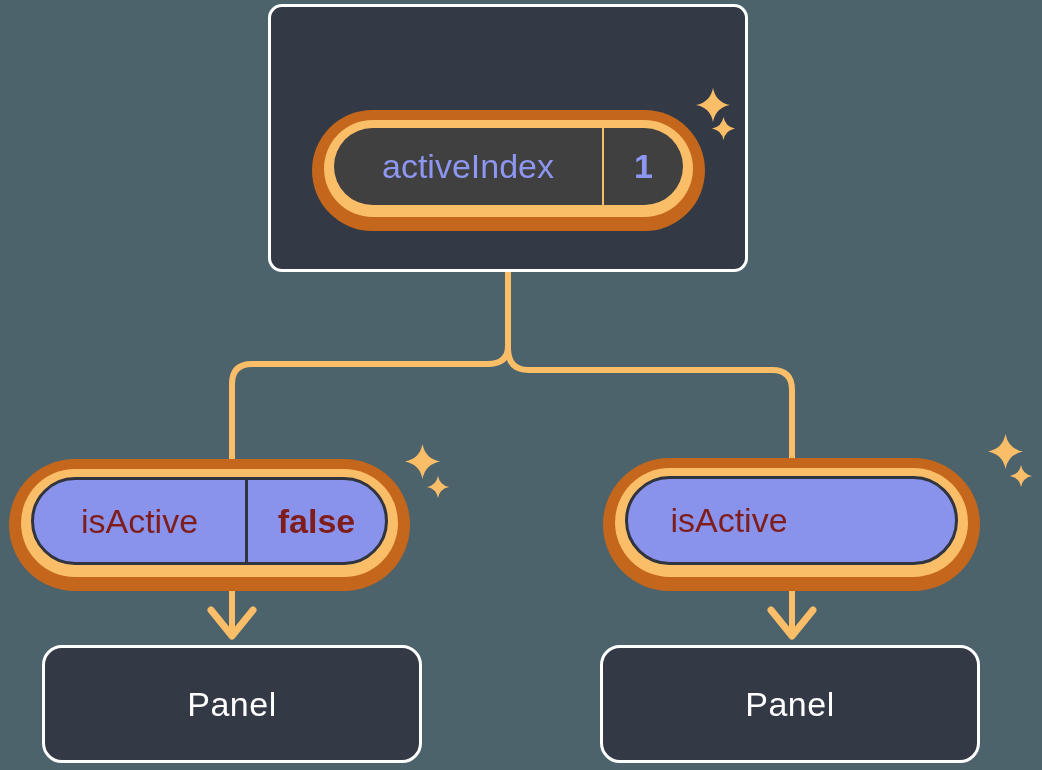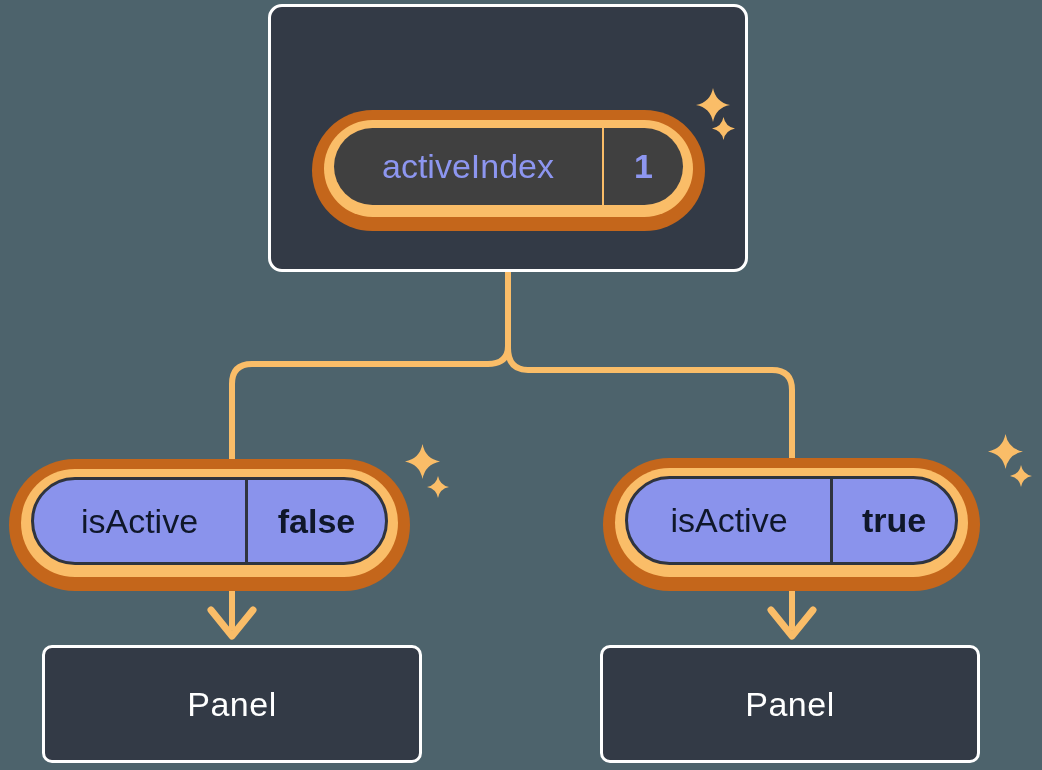--- a/index.html
+++ b/index.html
@@ -16,42 +16,42 @@
     position:absolute; box-sizing:border-box; z-index:2;
     background:#333A46; border:3px solid #FFFFFF; border-radius:14px;
   }
   .node-title{
     position:absolute; left:0; right:0; text-align:center;
     color:#FFFFFF; font-size:34px; font-weight:500; letter-spacing:.5px;
   }
   .panel-node{
     display:flex; align-items:center; justify-content:center;
     color:#FFFFFF; font-size:34px; font-weight:500; letter-spacing:.5px;
-    border-radius:10px;
+    border-radius:20px;
   }
 
   
   .pill{
     position:absolute; box-sizing:border-box; z-index:3;
     display:flex; align-items:stretch; border-radius:999px;
     box-shadow: 0 2px 0 10px #FABD68, 0 4px 0 22px #C4661B;
     font-size:34px;
   }
   .pill .lbl{
     flex:1; display:flex; align-items:center; justify-content:center;
   }
   .pill .val{
     display:flex; align-items:center; justify-content:center; font-weight:700;
   }
   .state-pill{
     background:#404040; color:#8D96F0;
   }
   .state-pill .val{ border-left:2px solid #FABD68; }
   .prop-pill{
-    background:#8A93EC; color:#0f172a; border:3px solid #2F343E;
+    background:#8A93EC; color:#7f1d1d; border:3px solid #2F343E;
   }
   .prop-pill .val{ border-left:3px solid #2F343E; }
 
   .sparkle{ position:absolute; z-index:4; }
 </style>
 </head>
 <body>
 
 <div class="stage">
 
@@ -83,21 +83,20 @@
   </div>
   <svg class="sparkle" style="left:405px; top:444px;" width="35" height="35" viewBox="0 0 100 100">
     <path d="M50 0 Q58 42 100 50 Q58 58 50 100 Q42 58 0 50 Q42 42 50 0 Z" fill="#FABD68"></path>
   </svg>
   <svg class="sparkle" style="left:427px; top:476px;" width="22" height="22" viewBox="0 0 100 100">
     <path d="M50 0 Q58 42 100 50 Q58 58 50 100 Q42 58 0 50 Q42 42 50 0 Z" fill="#FABD68"></path>
   </svg>
 
   <div class="pill prop-pill" style="left:625px; top:476px; width:333px; height:89px;">
     <span class="lbl" style="flex:0 0 202px;">isActive</span>
-    <span class="val" style="flex:1;">true</span>
   </div>
   <svg class="sparkle" style="left:988px; top:434px;" width="35" height="35" viewBox="0 0 100 100">
     <path d="M50 0 Q58 42 100 50 Q58 58 50 100 Q42 58 0 50 Q42 42 50 0 Z" fill="#FABD68"></path>
   </svg>
   <svg class="sparkle" style="left:1010px; top:465px;" width="22" height="22" viewBox="0 0 100 100">
     <path d="M50 0 Q58 42 100 50 Q58 58 50 100 Q42 58 0 50 Q42 42 50 0 Z" fill="#FABD68"></path>
   </svg>
 
   <div class="node panel-node" style="left:42px; top:645px; width:380px; height:118px;">
     <span>Panel</span>

